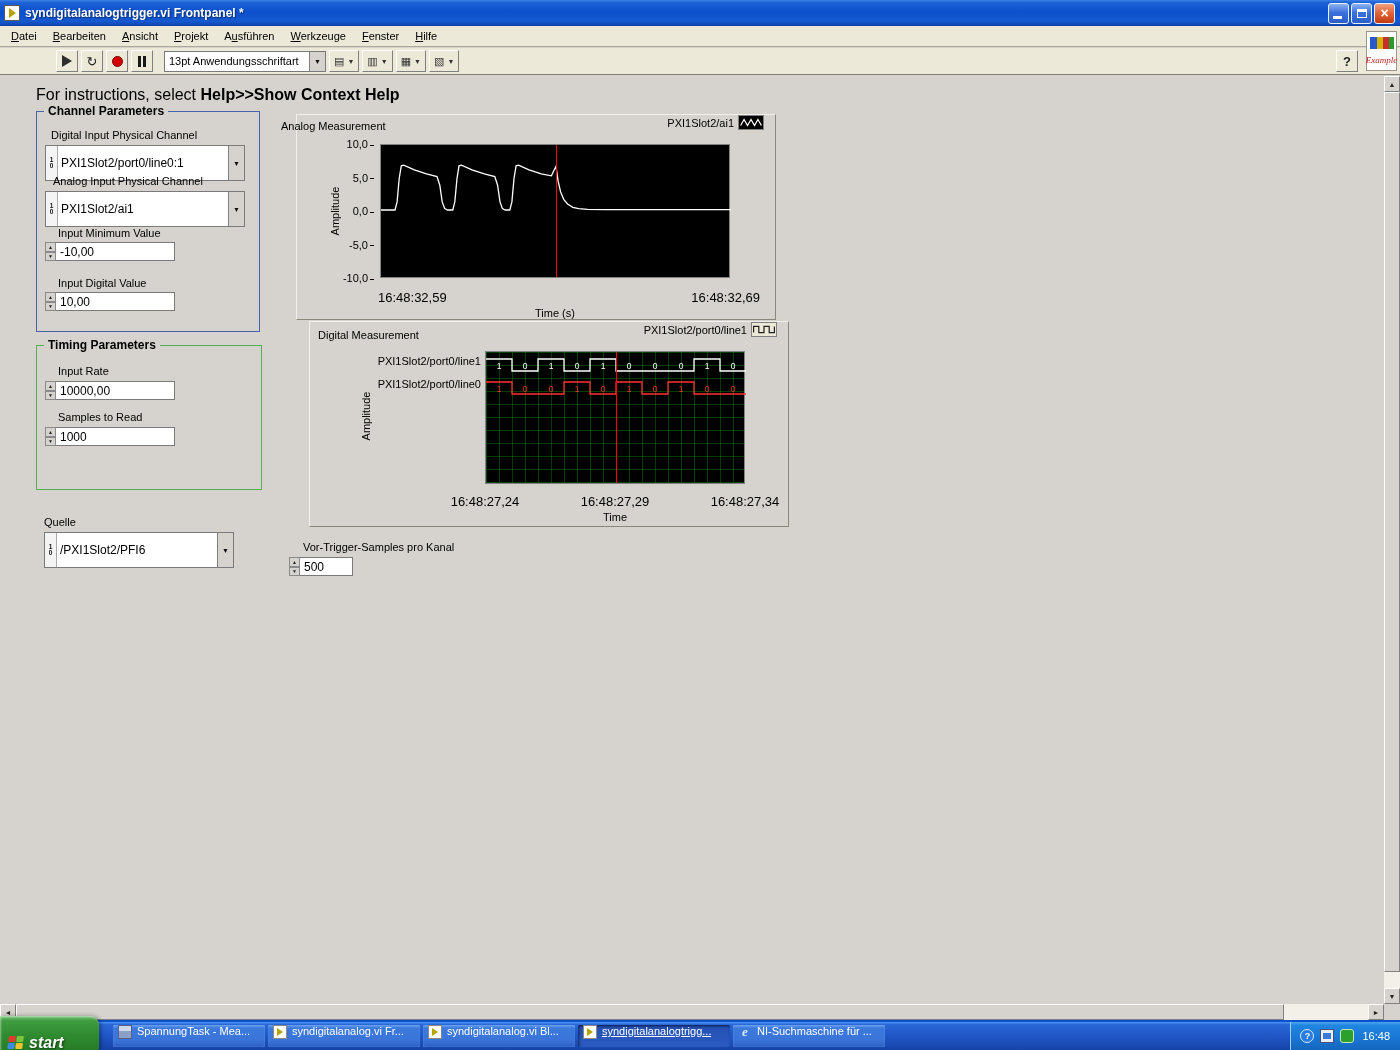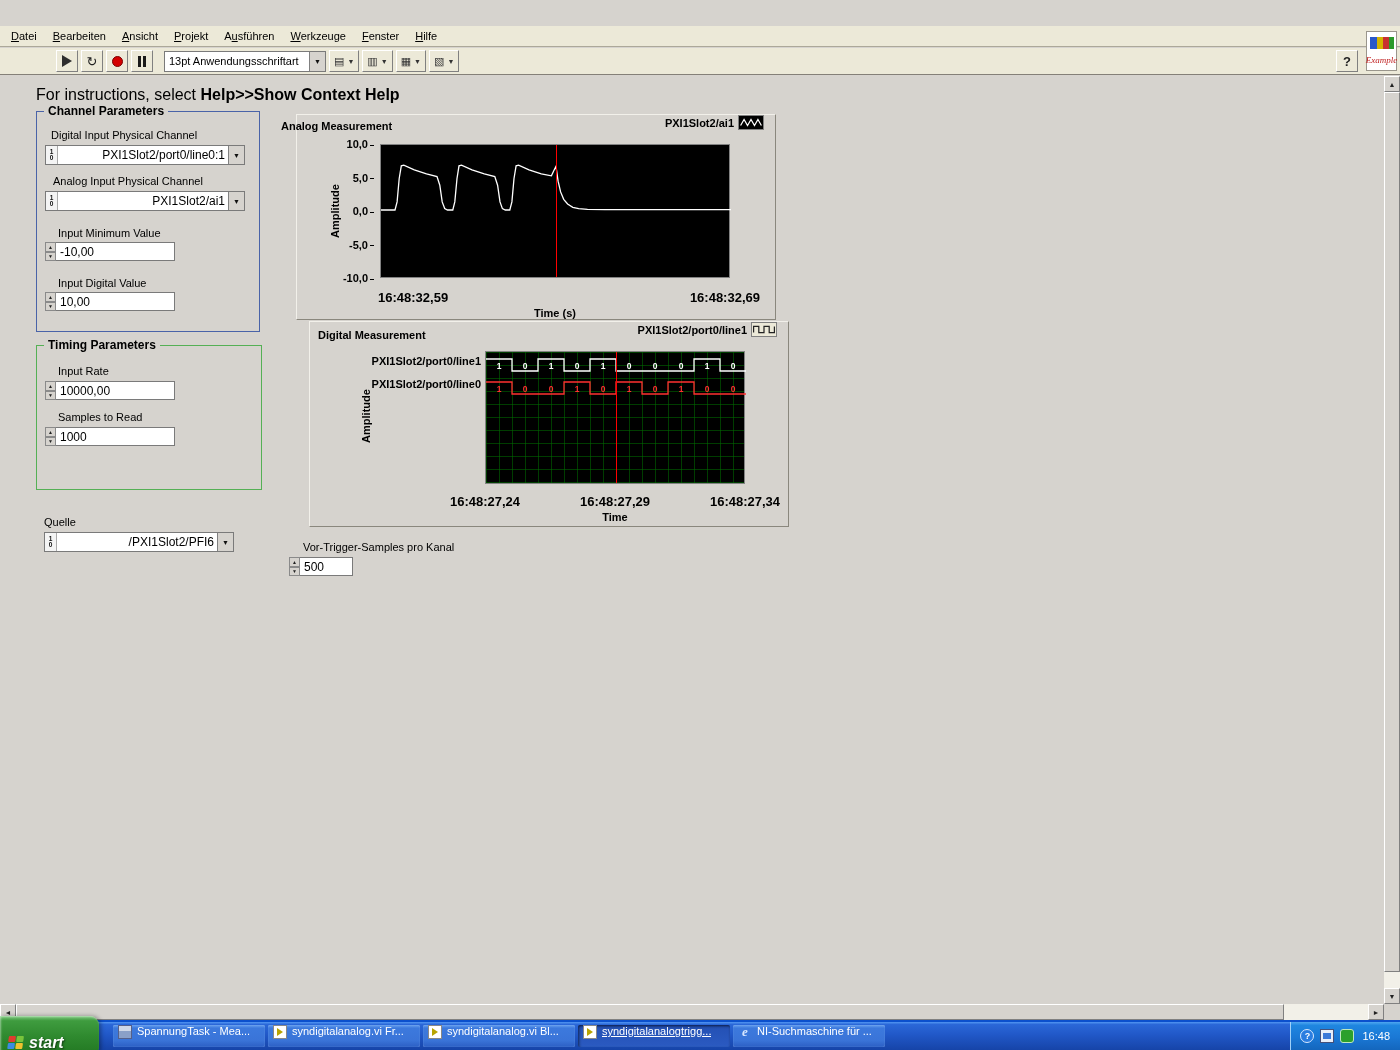--- a/index.html
+++ b/index.html
@@ -52,31 +52,31 @@
   .panel{position:absolute;top:76px;left:0;width:1384px;height:928px;background:#d6d3ce;}
   .lbl{position:absolute;font-size:11px;white-space:nowrap;}
   .b{font-weight:bold;}
   .instruction{position:absolute;left:36px;top:10px;font-size:16px;}
 
   .groupbox{position:absolute;border:1px solid;}
   .gb-channel{left:36px;top:35px;width:224px;height:221px;border-color:#4a63a8;}
   .gb-timing{left:36px;top:269px;width:226px;height:145px;border-color:#55b055;}
   .groupbox-title{position:absolute;top:-8px;left:7px;background:#d6d3ce;padding:0 4px;font-weight:bold;font-size:12px;white-space:nowrap;}
 
-  .combo{position:absolute;height:20px;background:#fff;border:1px solid #7a7a7a;display:flex;align-items:center;font-size:12px;text-align:right;}
+  .combo{position:absolute;height:36px;background:#fff;border:1px solid #7a7a7a;display:flex;align-items:center;font-size:12px;}
   .io-icon{width:12px;height:100%;background:#f4f4f4;border-right:1px solid #aaa;display:flex;flex-direction:column;align-items:center;justify-content:center;font-size:6.5px;line-height:6px;font-weight:bold;color:#111;}
   .combo-text{flex:1;padding:0 3px;white-space:nowrap;overflow:hidden;}
 
   .spin{position:absolute;height:19px;display:flex;}
   .spin-arrows{width:11px;display:flex;flex-direction:column;}
   .spin-arrows i{flex:1;background:#d6d3ce;border:1px solid #8a8a8a;display:flex;align-items:center;justify-content:center;font-size:5px;color:#222;font-style:normal;}
   .spin-field{flex:1;background:#fff;border:1px solid #7a7a7a;border-left:none;padding:1px 4px;font-size:12px;display:flex;align-items:center;}
 
   
-  .chartbox{position:absolute;width:496px;height:207px;font-weight:bold;}
+  .chartbox{position:absolute;width:496px;height:207px;}
   .chart-frame{position:absolute;left:16px;top:0;width:480px;height:206px;border:1px solid;border-color:#f2f0ea #8a877d #8a877d #f2f0ea;}
   .chart-title{position:absolute;font-size:11px;white-space:nowrap;}
   .legend{position:absolute;display:flex;align-items:center;gap:4px;font-size:11px;white-space:nowrap;}
   .legend-icon{width:26px;height:15px;border:1px solid #808080;display:block;}
   .plot{position:absolute;background:#000;border:1px solid #828282;}
   .ytick{position:absolute;left:44px;width:50px;text-align:right;font-size:11px;height:14px;line-height:14px;white-space:nowrap;}
   .ytick:after{content:"";display:inline-block;width:4px;height:1px;background:#000;margin-left:2px;vertical-align:middle;}
   .vlabel{position:absolute;display:flex;align-items:center;justify-content:center;width:14px;}
   .vlabel span{transform:rotate(-90deg);white-space:nowrap;font-size:11px;}
   .xtick{position:absolute;font-size:13px;white-space:nowrap;}
@@ -122,20 +122,35 @@
   .ico-display{background:#e8eef8;border:1px solid #44507a;}
   .ico-display i{display:block;width:8px;height:6px;background:#3b79d8;}
   .ico-ni{background:#2ca02c;border-radius:3px;border:1px solid #bfe8bf;}
   .tray-clock{color:#fff;font-size:11px;margin-left:2px;}
 </style>
 </head>
 <body>
 
 <div id="screen">
 
+  <div class="titlebar">
+    <span class="app-icon">
+        <i></i>
+      </span>
+    <span class="title-text">syndigitalanalogtrigger.vi Frontpanel *</span>
+    <span class="winbtn btn-min">
+        <i class="glyph-min"></i>
+      </span>
+    <span class="winbtn btn-max">
+        <i class="glyph-max"></i>
+      </span>
+    <span class="winbtn btn-close">
+        <span class="glyph-close">×</span>
+      </span>
+  </div>
 
   <div class="menubar">
       <div class="menu-item"><u>D</u>atei</div>
       <div class="menu-item"><u>B</u>earbeiten</div>
       <div class="menu-item"><u>A</u>nsicht</div>
       <div class="menu-item"><u>P</u>rojekt</div>
       <div class="menu-item">A<u>u</u>sführen</div>
       <div class="menu-item"><u>W</u>erkzeuge</div>
       <div class="menu-item"><u>F</u>enster</div>
       <div class="menu-item"><u>H</u>ilfe</div>

